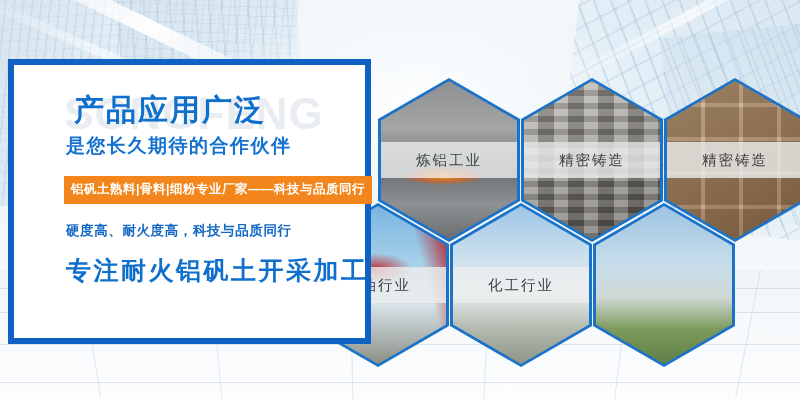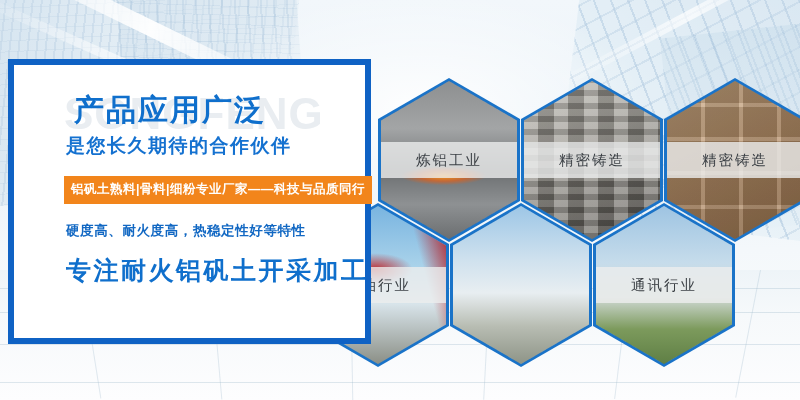--- a/index.html
+++ b/index.html
@@ -238,39 +238,39 @@
         <div class="photo ph-oil"></div>
         <div class="band">
           <span>石油行业</span>
         </div>
       </div>
     </div>
 
     <div class="hex" style="left:450px;top:203px">
       <div class="inner">
         <div class="photo ph-chem"></div>
+        <div class="band">
+          <span>化工行业</span>
+        </div>
       </div>
     </div>
 
     <div class="hex" style="left:593px;top:203px">
       <div class="inner">
         <div class="photo ph-comm"></div>
-        <div class="band">
-          <span>通讯行业</span>
-        </div>
       </div>
     </div>
   </div>
 
   <div class="panel-outer">
     <div class="panel-mid">
       <div class="panel-inner">
         <div class="wm">SONGFENG</div>
         <div class="title">产品应用广泛</div>
         <div class="subtitle">是您长久期待的合作伙伴</div>
         <div class="tagbar">铝矾土熟料|骨料|细粉专业厂家——科技与品质同行</div>
-        <div class="feature">硬度高、耐火度高，热稳定性好等特性</div>
+        <div class="feature">硬度高、耐火度高，科技与品质同行</div>
         <div class="headline">专注耐火铝矾土开采加工</div>
       </div>
     </div>
   </div>
 
 </div>
 
 </body></html>

